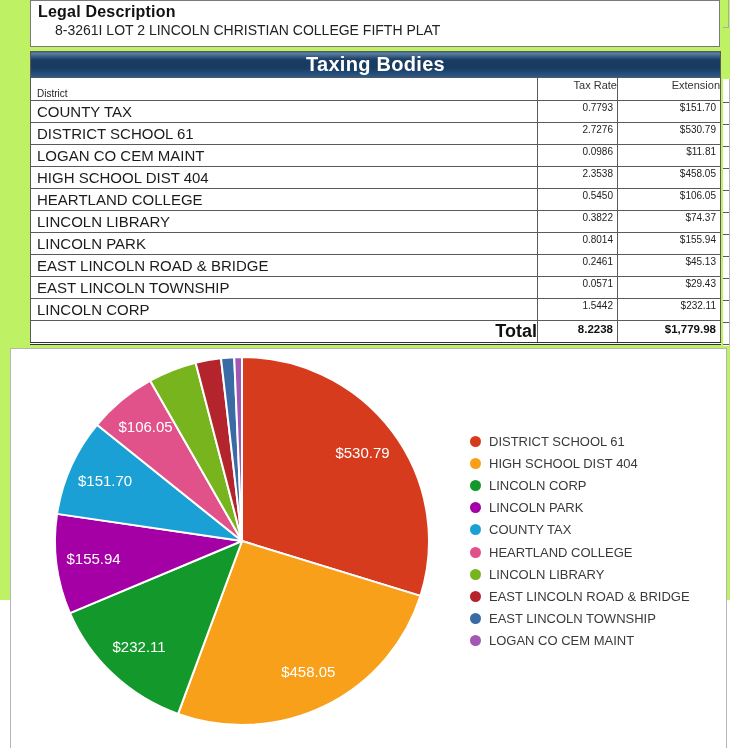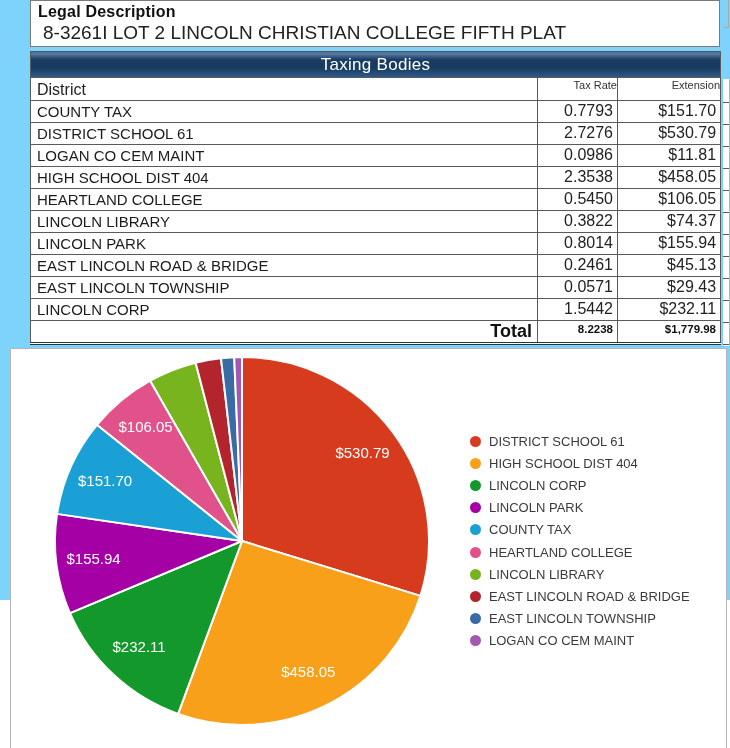--- a/index.html
+++ b/index.html
@@ -1,53 +1,53 @@
 <!DOCTYPE html>
 <html><head>
 <meta charset="utf-8">
 <style>
   * { margin:0; padding:0; box-sizing:border-box; }
   html,body { width:730px; height:748px; background:#ffffff;
     font-family:"Liberation Sans", sans-serif; color:#1a1a1a; overflow:hidden; }
-  #page { position:relative; width:730px; height:600px; background:#7dd3fc; }
+  #page { position:relative; width:730px; height:600px; background:#bef264; }
 
   
   .legal-box { position:absolute; left:30px; top:0; width:690px; height:47px;
     border:1px solid #7a7a7a; background:#fff; }
   .legal-heading { font-size:16px; font-weight:bold; color:#111;
     margin:2px 0 0 7px; letter-spacing:0.2px; }
-  .legal-text { font-size:19px; color:#222; margin:1px 0 0 12px; }
+  .legal-text { font-size:14px; color:#222; margin:1px 0 0 24px; }
 
   
   .frag-top { position:absolute; left:723px; top:0; width:6px; height:28px;
     border-right:1px solid #aaa; border-bottom:1px solid #aaa; }
   .frag-table { position:absolute; left:723px; top:79px; width:7px; height:267px;
     border-right:1px solid #b5b5b5;
     background-image:repeating-linear-gradient(to bottom,#ffffff 0 21px,#5a5a5a 21px 22px);
     background-position:0 2px; }
 
   
   .tax-table { position:absolute; left:30px; top:51px; width:690px;
     border-collapse:collapse; table-layout:fixed; background:#fff; }
   .tax-table td, .tax-table th { border:1px solid #5a5a5a; overflow:hidden; white-space:nowrap; }
-  .tb-title { height:26px; text-align:center; color:#fff; font-size:17px; font-weight:normal;
+  .tb-title { height:26px; text-align:center; color:#fff; font-size:20px; font-weight:bold;
     letter-spacing:0.3px;
     background:linear-gradient(180deg,#6488ad 0%,#1b3d64 28%,#173a5f 60%,#2d5b8c 100%);
     border:1px solid #2a4a70; }
-  .hdr-district { font-size:16px; font-weight:normal; text-align:left; vertical-align:bottom;
+  .hdr-district { font-size:10px; font-weight:normal; text-align:left; vertical-align:bottom;
     padding:0 0 1px 6px; height:23px; color:#222; }
   .hdr-small { font-size:11px; font-weight:normal; text-align:right; vertical-align:top;
     padding:1px 0 0 3px; color:#333; }
   .row-district { font-size:15px; text-align:left; vertical-align:middle;
     padding-left:6px; height:22px; color:#1c1c1c; }
-  .row-num { font-size:16px; text-align:right; vertical-align:top;
+  .row-num { font-size:10px; text-align:right; vertical-align:top;
     padding:1px 4px 0 0; color:#222; }
   .total-row td { border-bottom:3px double #333; }
   .total-label { font-size:18px; font-weight:bold; text-align:right; vertical-align:middle;
-    padding-right:5px; height:23px; color:#111; }
+    height:23px; color:#111; }
   .total-num { font-size:11.5px; font-weight:bold; text-align:right; vertical-align:top;
     padding:2px 4px 0 0; color:#111; }
 
   
   .chart-box { position:absolute; left:10px; top:348px; width:717px; height:400px;
     border:1px solid #b5b5b5; border-bottom:none; background:#fff; }
   .pie-svg { position:absolute; left:0; top:0; width:717px; height:400px; }
   .pie-label { font-family:"Liberation Sans", sans-serif; font-size:15px; fill:#ffffff; }
 
   

